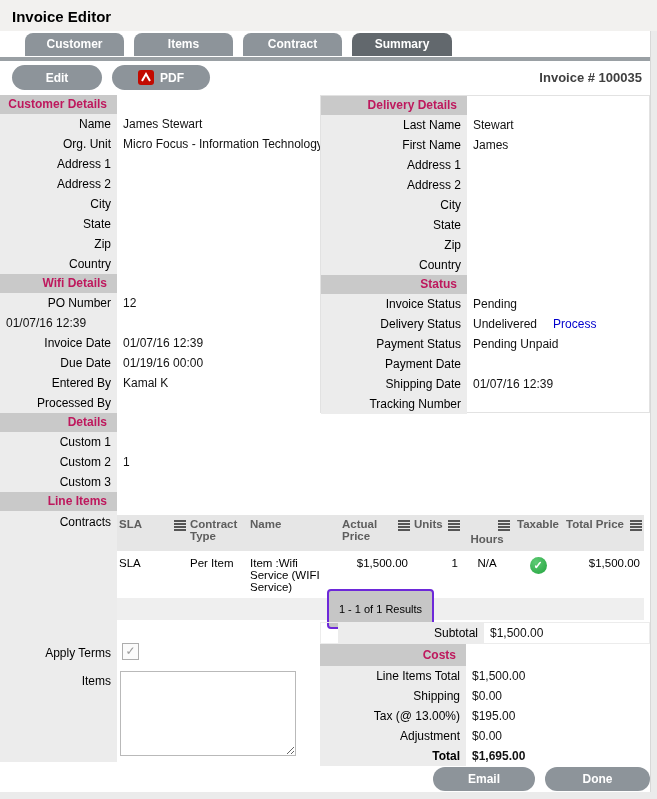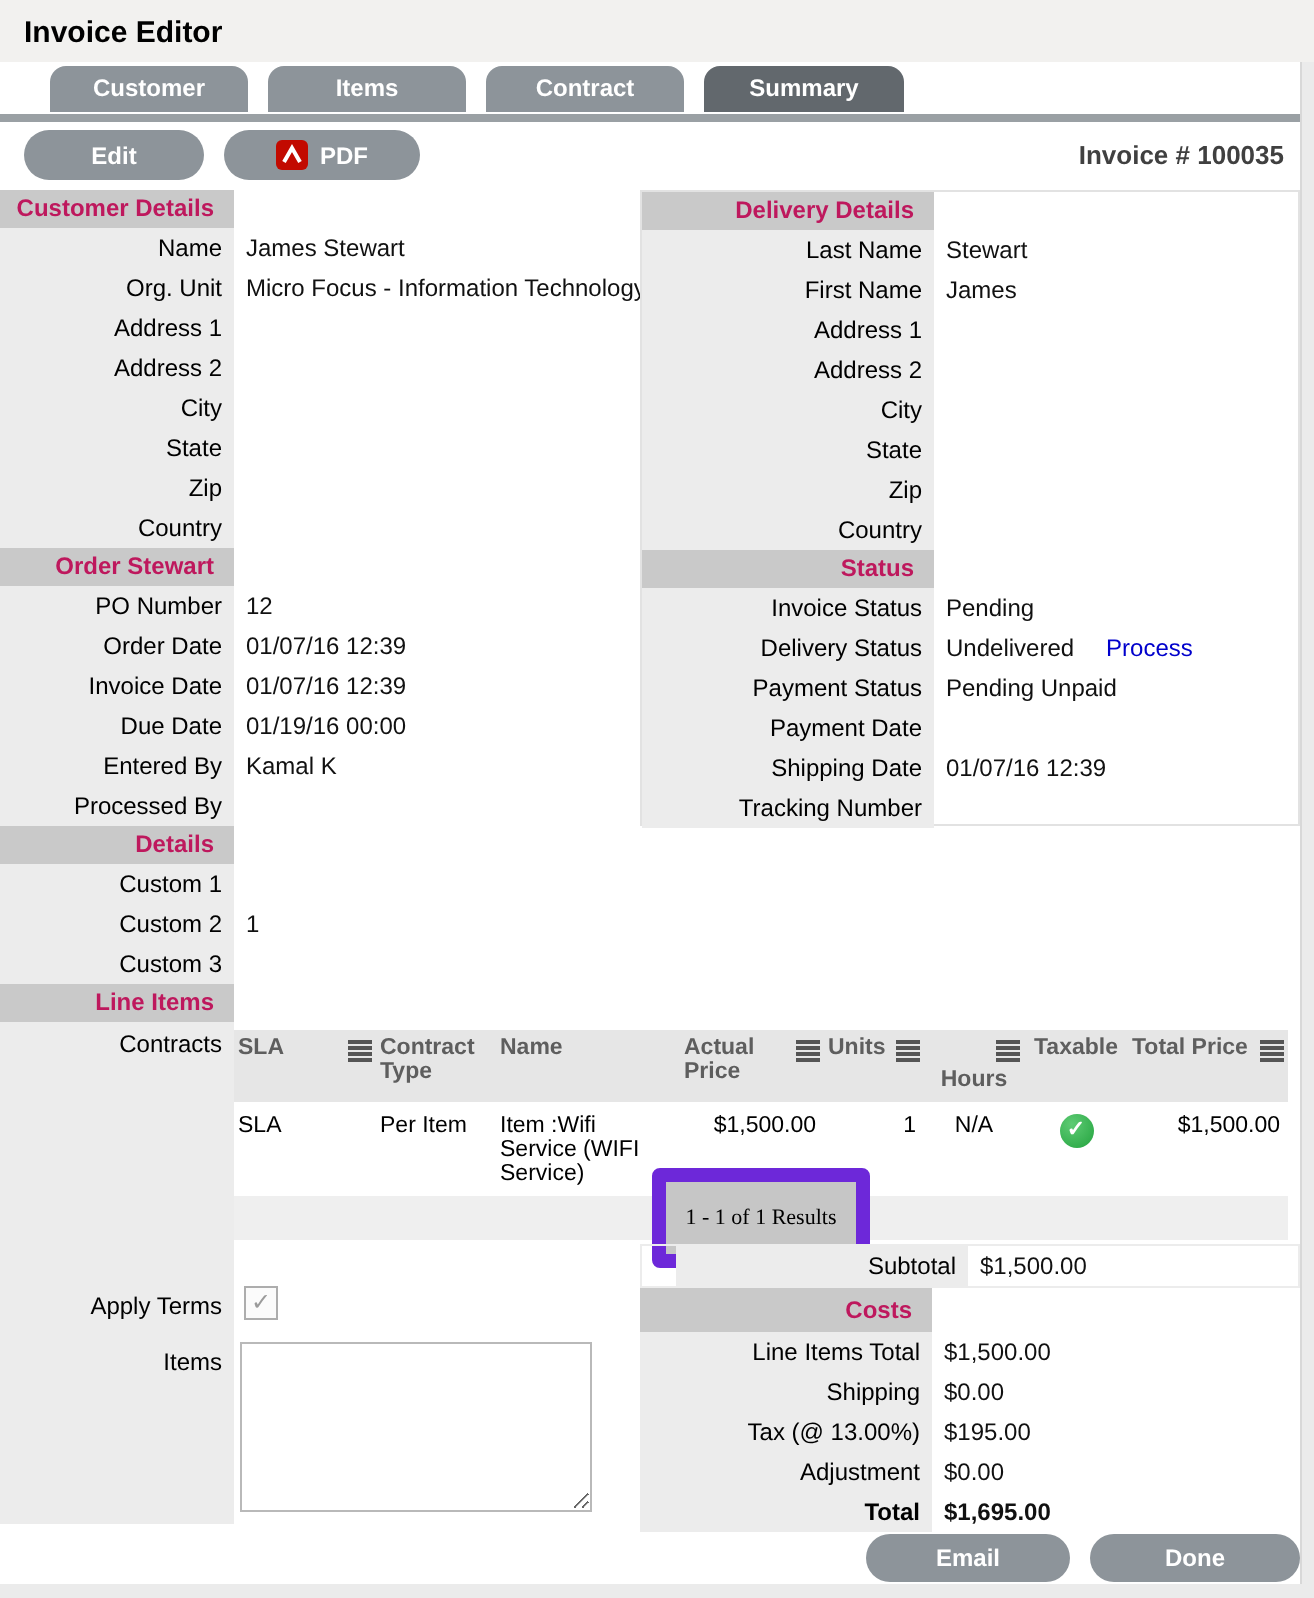--- a/index.html
+++ b/index.html
@@ -47,21 +47,21 @@
   .sort-icon{flex:none;display:inline-block;width:12px;height:11px;margin-top:2px;
              background:repeating-linear-gradient(to bottom,#555 0 2px,transparent 2px 3px);cursor:pointer;}
   .trow{display:flex;background:#fff;min-height:44px;font-size:11.5px;color:#000;}
   .td{padding-top:6px;}
   .num{text-align:right;padding-right:4px;}
   .ctr{text-align:center;}
   .ok-icon{display:inline-block;width:17px;height:17px;border-radius:50%;
            background:radial-gradient(circle at 35% 30%,#5ecb74,#23a33e);
            color:#fff;font-size:11px;font-weight:bold;line-height:17px;text-align:center;}
   .pgbar{height:22px;background:#efefef;display:flex;align-items:center;justify-content:center;margin-top:2px;}
-  .pgpill{background:#c6c6c6;border:7px solid #6d28d9;border-radius:4px;padding:12px 10px;font-size:11px;color:#000;font-family:Liberation Serif, serif;}
+  .pgpill{background:#c6c6c6;border:2px solid #6d28d9;border-radius:4px;padding:12px 10px;font-size:11px;color:#000;}
 
   
   .subrow{position:absolute;left:320px;top:591px;width:330px;height:22px;display:flex;align-items:center;border:1px solid #ececec;box-sizing:border-box;padding-left:17px;}
   .subrow .flabel{width:146px;background:#ececec;height:20px;line-height:20px;}
   .costs{position:absolute;left:320px;top:613px;width:330px;}
   .costs .shead{height:22px;line-height:22px;}
   .bold{font-weight:bold;}
 
   
   .cb{width:15px;height:15px;border:1px solid #adadad;background:#fbfbfb;color:#9b9b9b;
@@ -133,27 +133,26 @@
       </div>
     <div class="frow">
         <div class="flabel">Zip</div>
         <div class="fvalue"></div>
       </div>
     <div class="frow">
         <div class="flabel">Country</div>
         <div class="fvalue"></div>
       </div>
 
-    <div class="shead w1">Order Stewart</div>
+    <div class="shead w1">Wifi Details</div>
     <div class="frow">
         <div class="flabel">PO Number</div>
         <div class="fvalue">12</div>
       </div>
     <div class="frow">
-        <div class="flabel">Order Date</div>
         <div class="fvalue">01/07/16 12:39</div>
       </div>
     <div class="frow">
         <div class="flabel">Invoice Date</div>
         <div class="fvalue">01/07/16 12:39</div>
       </div>
     <div class="frow">
         <div class="flabel">Due Date</div>
         <div class="fvalue">01/19/16 00:00</div>
       </div>

